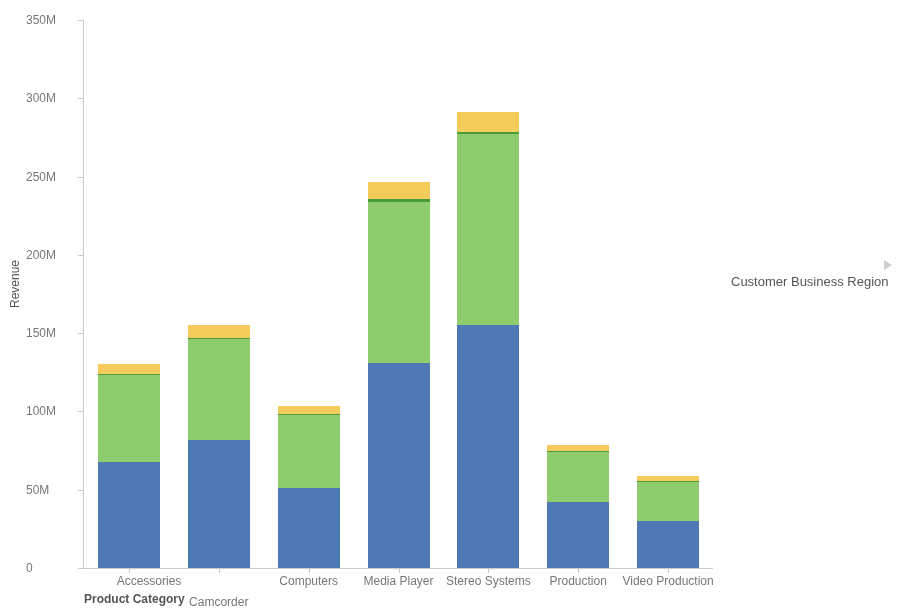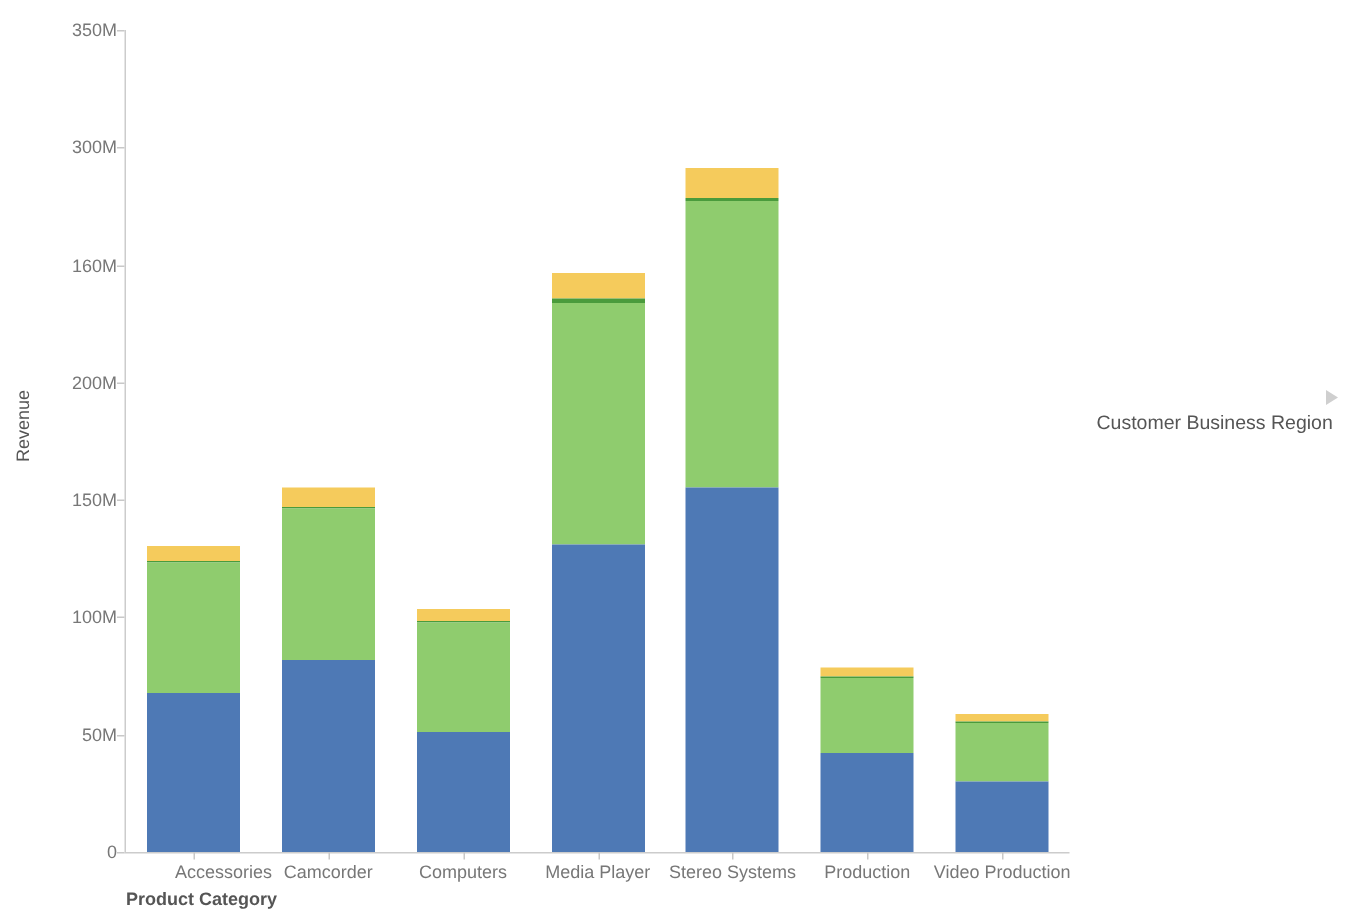--- a/index.html
+++ b/index.html
@@ -38,21 +38,21 @@
     white-space: nowrap;
   }
   .y-axis-title span {
     transform: rotate(-90deg);
     display: block;
   }
   .y-tick-label {
     position: absolute;
     right: 0;
     width: 52px;
-    text-align: right;
+    text-align: left;
     font-size: 12px;
     color: #777777;
     transform: translateY(-50%);
     white-space: nowrap;
   }
   #y-ticks {
     position: absolute;
     left: 26px;
     top: 0;
     width: 52px;
@@ -184,21 +184,21 @@
   <div class="y-axis-title">
     <span>Revenue</span>
   </div>
 
   <div id="y-ticks">
       <div class="y-tick-label" style="top: 568px;">0</div>
       <div class="y-tick-label" style="top: 489.714px;">50M</div>
       <div class="y-tick-label" style="top: 411.429px;">100M</div>
       <div class="y-tick-label" style="top: 333.143px;">150M</div>
       <div class="y-tick-label" style="top: 254.857px;">200M</div>
-      <div class="y-tick-label" style="top: 176.571px;">160M</div>
+      <div class="y-tick-label" style="top: 176.571px;">250M</div>
       <div class="y-tick-label" style="top: 98.2857px;">300M</div>
       <div class="y-tick-label" style="top: 20px;">350M</div>
     </div>
   <div id="y-tick-marks">
       <div class="y-tick-mark" style="top: 568px;"></div>
       <div class="y-tick-mark" style="top: 489.714px;"></div>
       <div class="y-tick-mark" style="top: 411.429px;"></div>
       <div class="y-tick-mark" style="top: 333.143px;"></div>
       <div class="y-tick-mark" style="top: 254.857px;"></div>
       <div class="y-tick-mark" style="top: 176.571px;"></div>
@@ -265,21 +265,21 @@
           <div class="bar-seg" title="Video Production — North America: 25M" style="height: 39.1429px; background: rgb(143, 204, 110);"></div>
           <div class="bar-seg" title="Video Production — EMEA: 30M" style="height: 46.9714px; background: rgb(78, 121, 181);"></div>
         </div>
       </div>
     </div>
 
   <div id="x-ticks">
       <div class="x-tick-mark" style="left: 128.929px;"></div>
       <div class="x-tick-label" style="left: 118px; margin-left: 31px;">Accessories</div>
       <div class="x-tick-mark" style="left: 218.786px;"></div>
-      <div class="x-tick-label" style="left: 218.786px;">Camcorder</div>
+      <div class="x-tick-label" style="left: 218.786px; margin-top: 21px;">Camcorder</div>
       <div class="x-tick-mark" style="left: 308.643px;"></div>
       <div class="x-tick-label" style="left: 308.643px;">Computers</div>
       <div class="x-tick-mark" style="left: 398.5px;"></div>
       <div class="x-tick-label" style="left: 398.5px;">Media Player</div>
       <div class="x-tick-mark" style="left: 488.357px;"></div>
       <div class="x-tick-label" style="left: 488.357px;">Stereo Systems</div>
       <div class="x-tick-mark" style="left: 578.214px;"></div>
       <div class="x-tick-label" style="left: 578.214px;">Production</div>
       <div class="x-tick-mark" style="left: 668.071px;"></div>
       <div class="x-tick-label" style="left: 668.071px;">Video Production</div>

